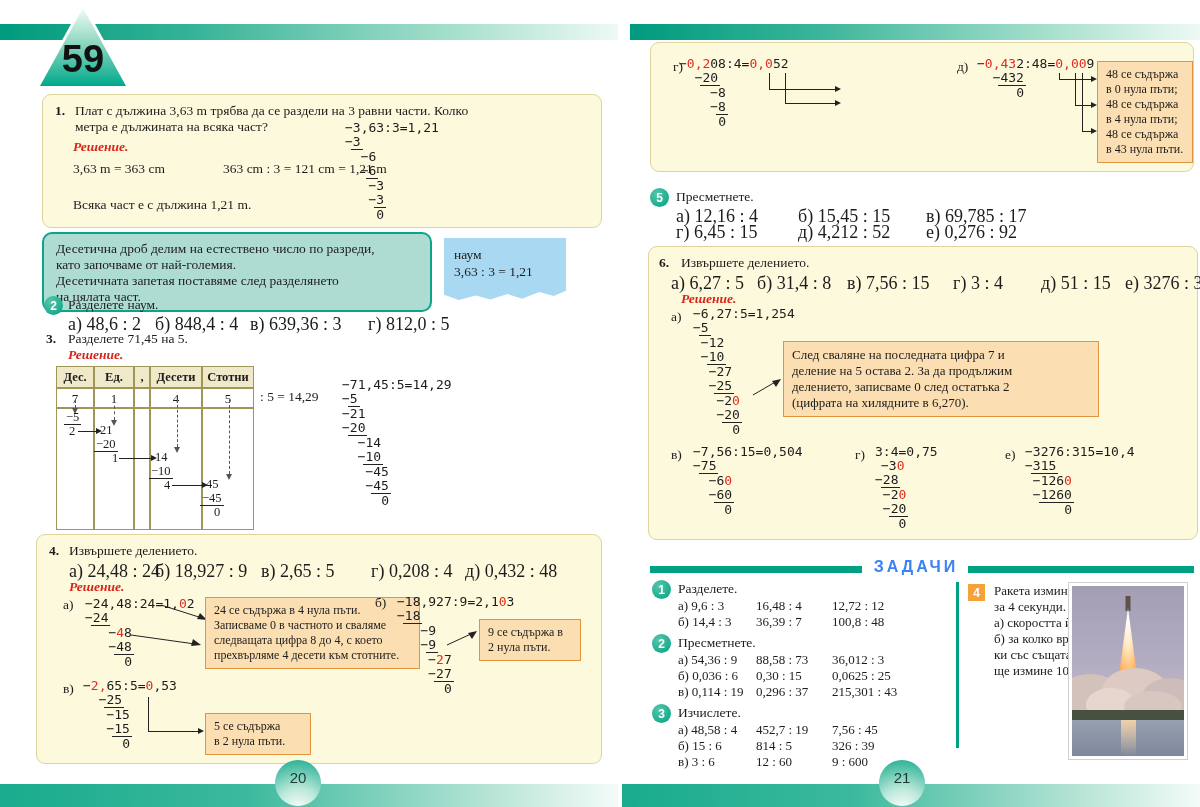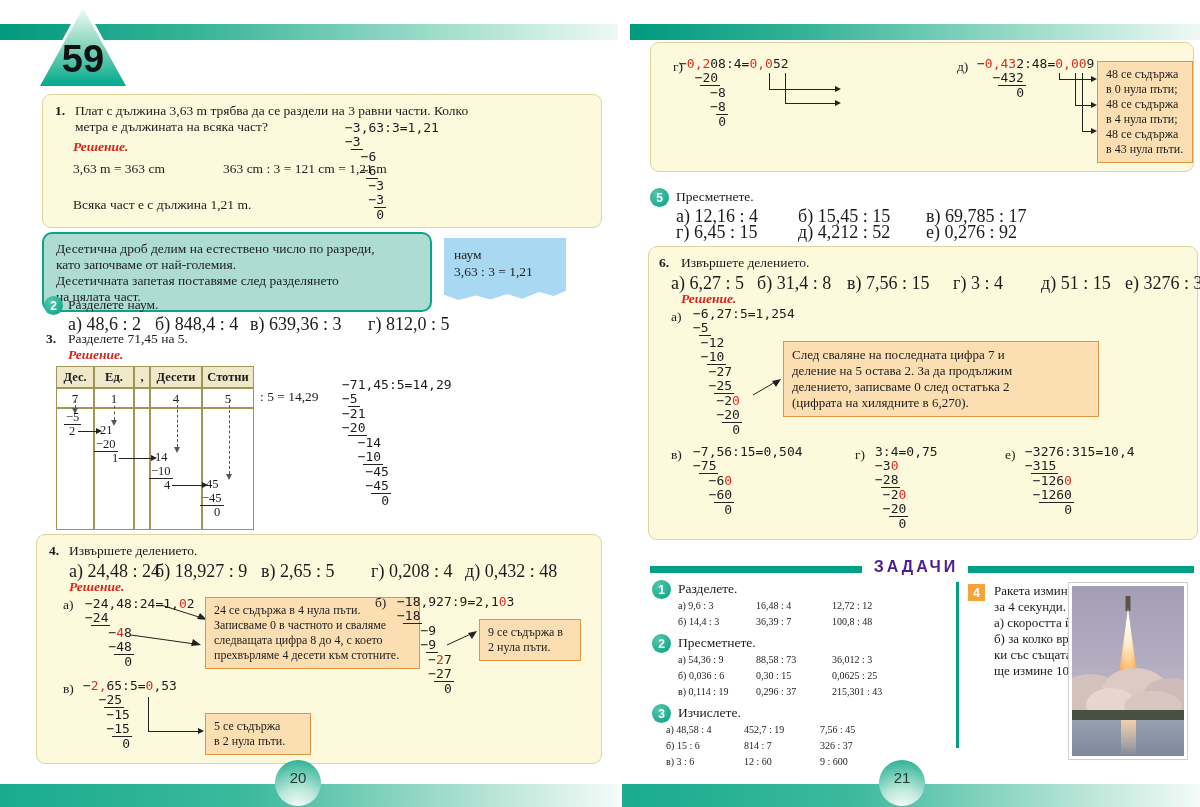--- a/index.html
+++ b/index.html
@@ -26,35 +26,35 @@
   .ldiv .mns{display:inline-block;width:1ch;text-align:center}
   .ldiv .u{display:inline-block;border-bottom:1.3px solid #222;padding:0 2px;margin:0 -2px}
   .r{color:#e02b20}
   .co{position:absolute;background:#fbdfb2;border:1px solid #e2953f;padding:5px 8px;box-sizing:border-box;font-size:12px;line-height:15px}
   .hrow{position:absolute;white-space:nowrap;font-size:18px}
   .hrow span{display:inline-block}
   .cols4 span:nth-child(1){width:87px}.cols4 span:nth-child(2){width:95px}.cols4 span:nth-child(3){width:118px}
   .cols5 span:nth-child(1){width:86px}.cols5 span:nth-child(2){width:106px}.cols5 span:nth-child(3){width:110px}.cols5 span:nth-child(4){width:94px}
   .cols6 span:nth-child(1){width:86px}.cols6 span:nth-child(2){width:90px}.cols6 span:nth-child(3){width:106px}.cols6 span:nth-child(4){width:88px}.cols6 span:nth-child(5){width:84px}
   .colsp5 span:nth-child(1){width:122px}.colsp5 span:nth-child(2){width:128px}
-  .tgrid{position:absolute;display:grid;grid-template-columns:78px 76px auto;font-size:10px;line-height:16px;white-space:nowrap}
+  .tgrid{position:absolute;display:grid;grid-template-columns:78px 76px auto;font-size:13px;line-height:16px;white-space:nowrap}
   .dtable{position:absolute;left:0;top:0;width:198px;height:164px}
   .tc{position:absolute;border:1.5px solid #9e9758;box-sizing:border-box;text-align:center}
   .th{background:#efe9c9;font-weight:bold;font-size:12.5px;line-height:20px;height:22px}
   .tdg{font-size:13px;line-height:19px;height:20px}
   .tb{height:122px}
   .wnum{position:absolute;font-size:12.5px;line-height:13px;white-space:nowrap}
   .wu{border-bottom:1.2px solid #222;padding:0 2px}
   .hln{position:absolute;height:1px;background:#222}
   .vln{position:absolute;width:1px;background:#222}
   .trr{position:absolute;width:0;height:0;border:3.5px solid transparent;border-left:6px solid #222;border-right:0}
   .dv{position:absolute;width:0;border-left:1px dashed #555}
   .dt{position:absolute;width:0;height:0;border:3px solid transparent;border-top:6px solid #555;border-bottom:0}
   .ar{position:absolute}
-  .zheader{position:absolute;font:bold 16px "Liberation Sans",sans-serif;letter-spacing:3px;color:#4c1d95}
+  .zheader{position:absolute;font:bold 16px "Liberation Sans",sans-serif;letter-spacing:3px;color:#3b82f6}
   .zbar{position:absolute;height:7px;background:#00a183}
   .vdiv{position:absolute;width:3px;background:#00a183}
   .sq4{position:absolute;width:17px;height:17px;background:#f3a33a;color:#fff;font:bold 12px "Liberation Sans",sans-serif;display:flex;align-items:center;justify-content:center}
   .pagec{position:absolute;width:46px;height:46px;border-radius:50%;background:radial-gradient(circle at 50% 110%,#ffffff 0%,#bce8da 40%,#17aa8c 100%);display:flex;align-items:flex-start;justify-content:center;padding-top:9px;box-sizing:border-box;font:15px "Liberation Sans",sans-serif;color:#1c3a33;z-index:5}
   .photo{position:absolute;left:446px;top:582px;width:120px;height:178px;background:#fff;border:1px solid #cfcfcf;padding:3px;box-sizing:border-box}
   .ph{position:relative;width:100%;height:100%;overflow:hidden;background:linear-gradient(180deg,#a39eb4 0%,#b2adc1 45%,#beb5c4 62%)}
   .rkt{position:absolute;left:50%;top:6%;width:5px;height:15px;transform:translateX(-50%);background:#5e5248}
   .flame{position:absolute;left:50%;top:13%;width:30px;height:46%;transform:translateX(-50%);background:radial-gradient(ellipse at 50% 15%,#fff 0%,#ffe9c0 30%,#ffb25e 60%,#ff8d3a 85%);clip-path:polygon(50% 0,85% 100%,15% 100%)}
   .puff{position:absolute;border-radius:50%}
   .trees{position:absolute;left:0;right:0;top:73%;height:6%;background:#46523f}
@@ -298,21 +298,21 @@
     <div class="ldiv" style="left:44px;top:198px">
         <div><span class="mns">−</span><span>7,56:15=0,504</span></div>
         <div style="padding-left: 0ch;"><span class="mns">−</span><span class="u"><span>75</span></span></div>
         <div style="padding-left: 2ch;"><span class="mns">−</span><span><span>6</span><span class="r">0</span></span></div>
         <div style="padding-left: 2ch;"><span class="mns">−</span><span class="u"><span>60</span></span></div>
         <div style="padding-left: 4ch;"><span><span>0</span></span></div>
       </div>
     <span class="abs t13" style="left:206px;top:200px">г)</span>
     <div class="ldiv" style="left:226px;top:198px">
         <div><span> 3:4=0,75</span></div>
-        <div style="padding-left: 0ch;"><span class="mns">−</span><span><span>3</span><span class="r">0</span></span></div>
+        <div style="padding-left: 0ch; margin-left: 6px;"><span class="mns">−</span><span><span>3</span><span class="r">0</span></span></div>
         <div style="padding-left: 0ch;"><span class="mns">−</span><span class="u"><span>28</span></span></div>
         <div style="padding-left: 1ch;"><span class="mns">−</span><span><span>2</span><span class="r">0</span></span></div>
         <div style="padding-left: 1ch;"><span class="mns">−</span><span class="u"><span>20</span></span></div>
         <div style="padding-left: 3ch;"><span><span>0</span></span></div>
       </div>
     <span class="abs t13" style="left:356px;top:200px">е)</span>
     <div class="ldiv" style="left:376px;top:198px">
         <div><span class="mns">−</span><span>3276:315=10,4</span></div>
         <div style="padding-left: 0ch;"><span class="mns">−</span><span class="u"><span>315</span></span></div>
         <div style="padding-left: 1ch;"><span class="mns">−</span><span><span>126</span><span class="r">0</span></span></div>
@@ -345,27 +345,27 @@
       <span>б) 0,036 : 6</span>
       <span>0,30 : 15</span>
       <span>0,0625 : 25</span>
       <span>в) 0,114 : 19</span>
       <span>0,296 : 37</span>
       <span>215,301 : 43</span>
     </div>
 
   <div class="numc" style="left:30px;top:704px">3</div>
   <span class="abs t13" style="left:56px;top:705px">Изчислете.</span>
-  <div class="tgrid" style="left:44px;top:722px">
+  <div class="tgrid" style="left:56px;top:722px">
       <span>а) 48,58 : 4</span>
       <span>452,7 : 19</span>
       <span>7,56 : 45</span>
       <span>б) 15 : 6</span>
-      <span>814 : 7</span>
-      <span>326 : 37</span>
+      <span>814 : 5</span>
+      <span>326 : 39</span>
       <span>в) 3 : 6</span>
       <span>12 : 60</span>
       <span>9 : 600</span>
     </div>
 
   <div class="vdiv" style="left:334px;top:582px;height:166px"></div>
 
   <div class="sq4" style="left:346px;top:584px">4</div>
   <div class="abs pre" style="left:372px;top:583px;width:170px;font-size:13px;line-height:16px">Ракета изминава 16 km
 за 4 секунди. Намерете:

